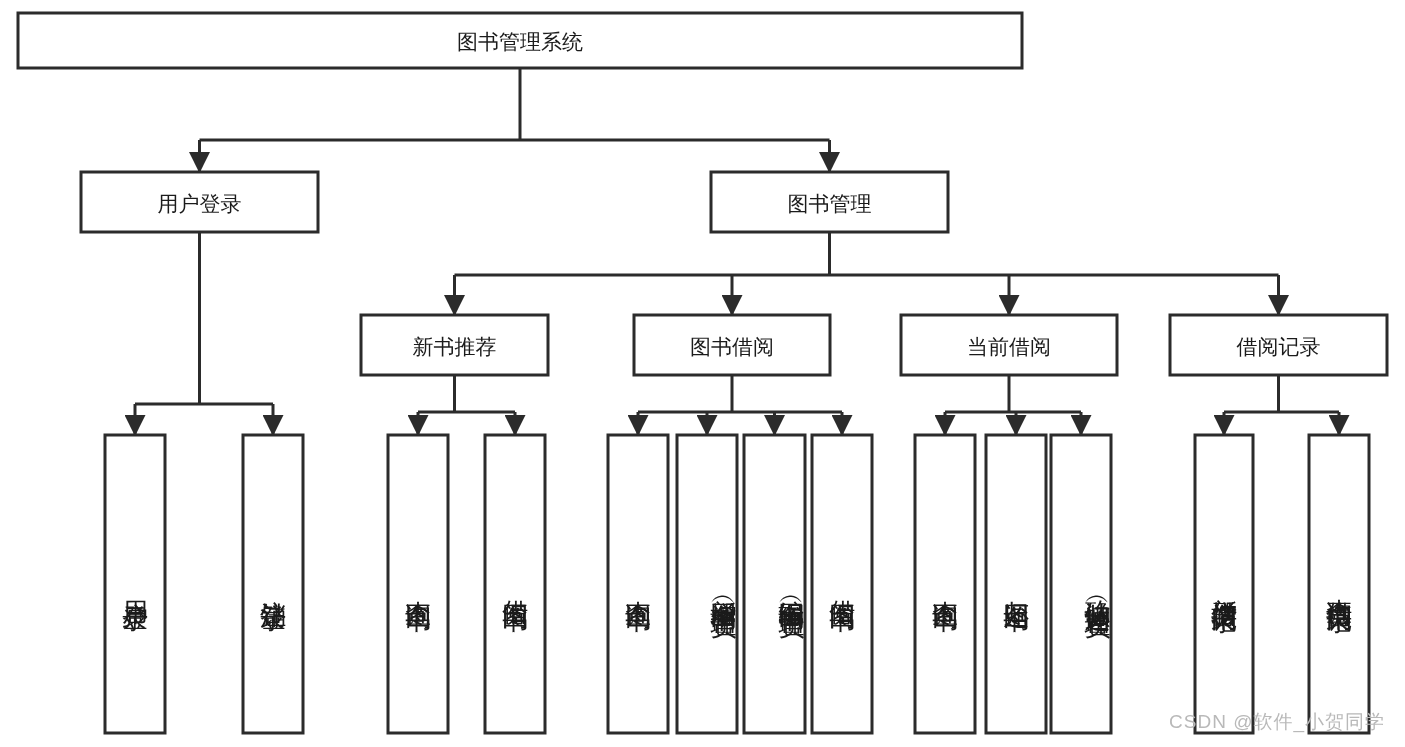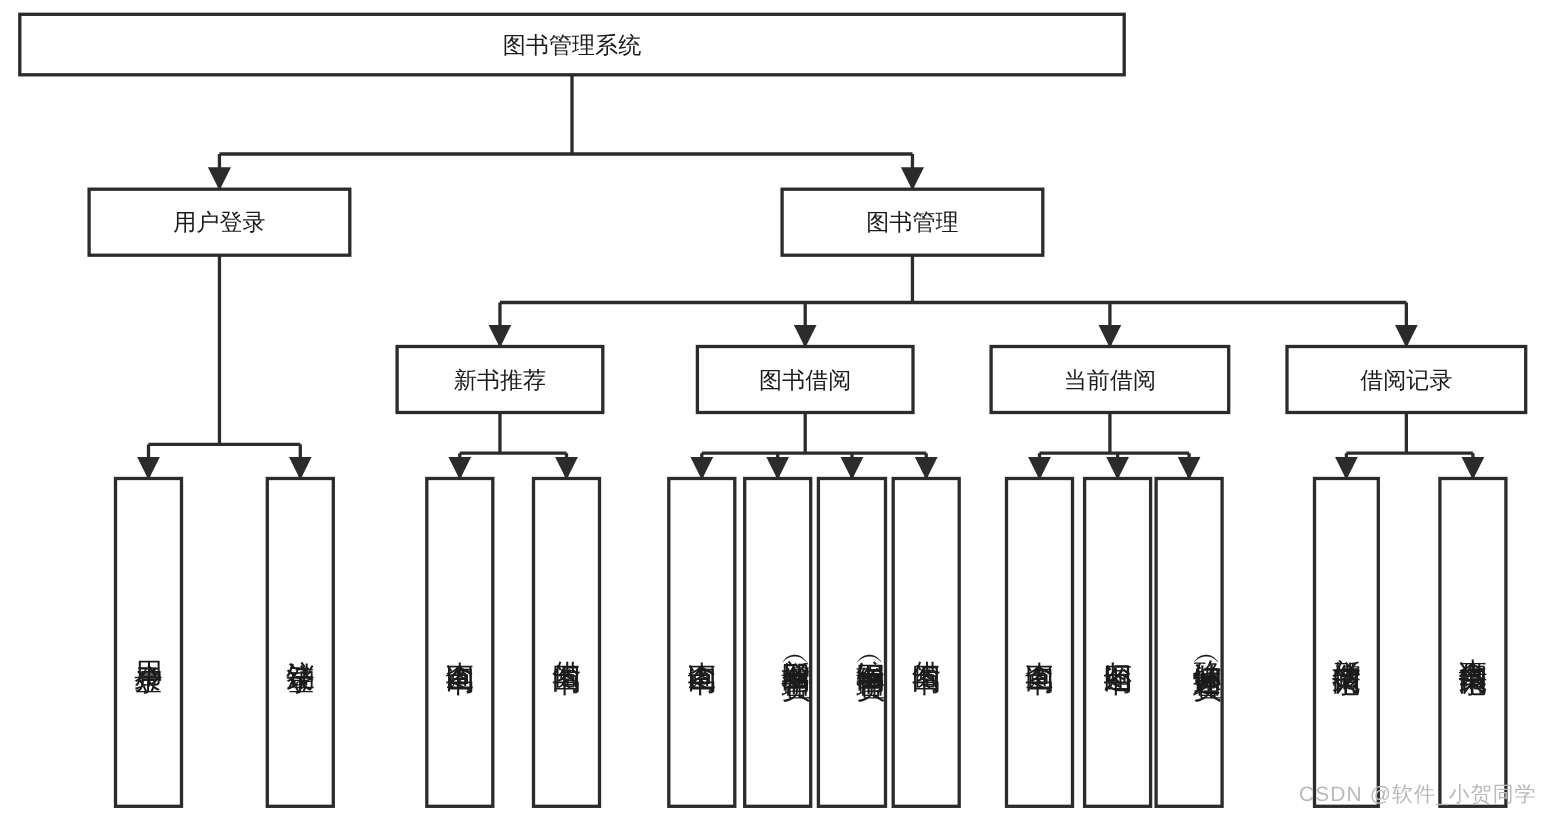--- a/index.html
+++ b/index.html
@@ -20,21 +20,21 @@
     position:absolute;
     display:flex;align-items:center;justify-content:center;
     writing-mode:vertical-rl;
     text-orientation:upright;
     font-family:"Liberation Sans","DejaVu Sans",sans-serif;
     font-size:26px;line-height:1.05;letter-spacing:2px;
     color:#1b1b1b;white-space:nowrap;pointer-events:none;
   }
   .label-v-wrap.align-top{align-items:flex-start;padding-top:4px;}
   .watermark{
-    position:absolute;right:8px;bottom:6px;
+    position:absolute;right:20px;bottom:6px;
     font-family:"Liberation Sans","DejaVu Sans",sans-serif;
     font-size:19px;color:#b9b9b9;letter-spacing:1px;white-space:nowrap;
   }
 </style>
 </head>
 <body>
 
 <div id="stage">
 
   <svg id="diagram" viewBox="0 0 1405 747">

